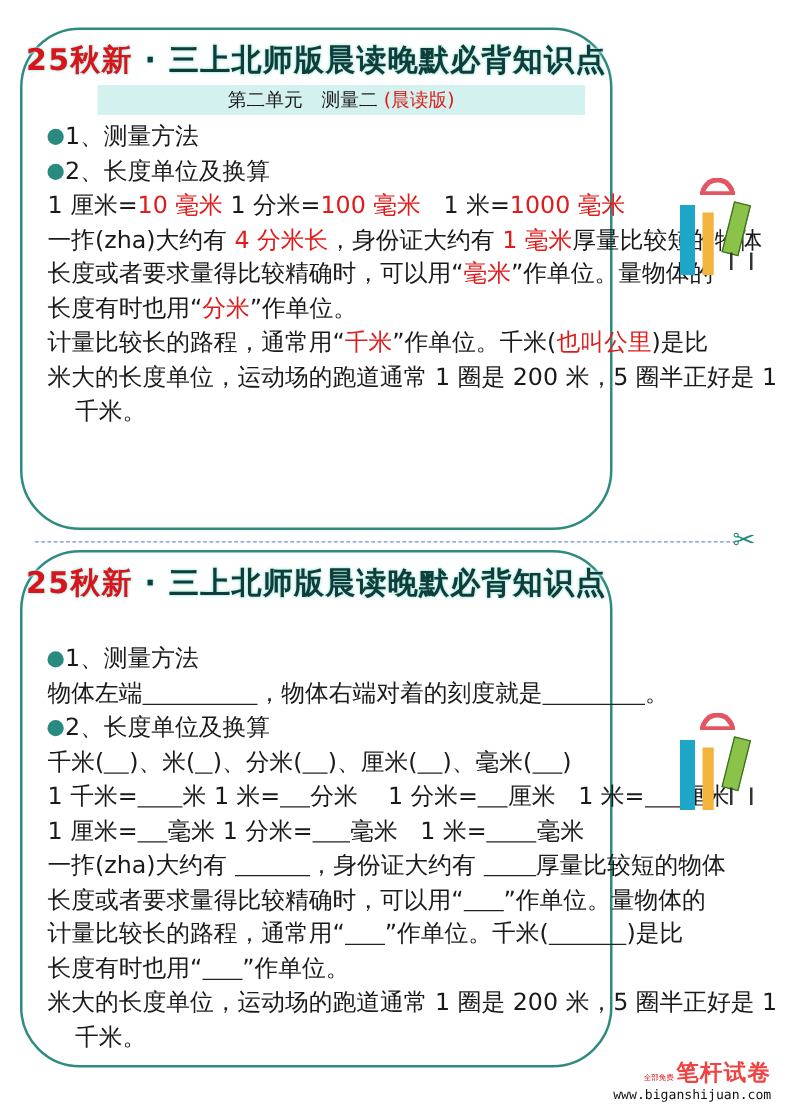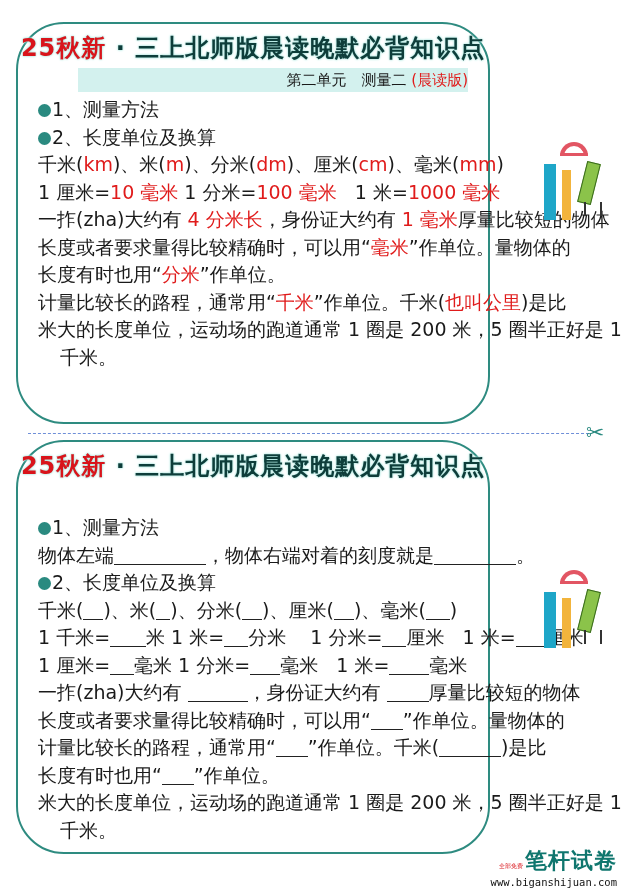--- a/index.html
+++ b/index.html
@@ -8,21 +8,21 @@
   .card { position:absolute; left:16px; width:474px; border:2px solid #2e8b80;
           border-radius:48px; box-sizing:border-box; background:#fff; }
   .card.top { top:22px; height:402px; }
   .card.bottom { top:440px; height:414px; }
   .title { position:absolute; left:0; right:0; top:8px; text-align:center;
            font-size:24px; font-weight:bold; letter-spacing:1px;
            text-shadow: 0 0 2px #9fe0d8, 0 0 3px #bfeee8; }
   .title .red { color:#d9141b; }
   .title .teal { color:#0e3d3a; }
   .sub { position:absolute; left:20px; right:20px; top:44px; height:24px;
-         background:#d3f1ee; text-align:right; font-size:15px; line-height:24px;margin-left:40px; }
+         background:#d3f1ee; text-align:center; font-size:15px; line-height:24px;margin-left:40px; }
   .sub .red { color:#e01b1b; }
   .sub .blue { color:#2a7fd0; }
   .content { position:absolute; left:20px; top:72px; right:14px; font-size:19px; }
   .line { height:27.5px; line-height:27.5px; white-space:nowrap; }
   .red { color:#e01b1b; }
   .dot { display:inline-block; width:13px; height:13px; border-radius:50%;
          background:#2a8a80; vertical-align:-1px; margin-right:1px; }
   .blank { display:inline-block; border-bottom:1px solid #222; height:17px; vertical-align:-3px; }
   .indent { padding-left:22px; }
   .cutline { position:absolute; left:28px; right:40px; top:433px; border-top:1.5px dashed #6f8fd8; }
@@ -30,43 +30,40 @@
   .illus { position:absolute; width:64px; height:80px; }
   .illus .prot { position:absolute; left:18px; top:0; width:28px; height:14px;
                  border:4px solid #e25563; border-bottom-width:3px; border-radius:28px 28px 0 0; box-sizing:border-box; }
   .illus .r1 { position:absolute; left:2px; top:22px; width:12px; height:56px; background:#1ea6c8; }
   .illus .r2 { position:absolute; left:20px; top:28px; width:9px; height:50px; background:#f2b43c; }
   .illus .r3 { position:absolute; left:40px; top:20px; width:12px; height:40px; background:#8bc34a;
                transform:rotate(14deg); border:1px solid #3a6b1f; }
   .illus .leg { position:absolute; left:42px; top:60px; width:14px; height:14px;
                 border-left:2px solid #333; border-right:2px solid #333; }
   .logo { position:absolute; right:12px; top:846px; text-align:right; }
-  .logo .cn { font-size:22px; font-weight:bold; color:#0f766e; letter-spacing:1px; }
+  .logo .cn { font-size:18px; font-weight:bold; color:#ef4444; letter-spacing:1px; }
   .logo .small { font-size:6px; color:#d9141b; margin-right:2px; }
   .logo .url { font-family:"DejaVu Sans Mono", monospace; font-size:10.5px; color:#111; }
 </style>
 </head>
 <body>
 
 <div class="card top">
   <div class="title">
     <span class="red">25秋新</span>
     <span class="teal">·</span>
     <span class="teal">三上北师版晨读晚默必背知识点</span>
   </div>
   <div class="sub">
     <span>第二单元　测量二</span>
     <span class="red">(晨读版)</span>
   </div>
   <div class="content">
     <div class="line"><span class="dot"></span><span>1、测量方法</span></div>
     <div class="line"><span class="dot"></span><span>2、长度单位及换算</span></div>
-    <div class="line">
-      <span>千米</span>(<span class="red">km</span>)、<span>米</span>(<span class="red">m</span>)、<span>分米</span>(<span class="red">dm</span>)、<span>厘米</span>(<span class="red">cm</span>)、<span>毫米</span>(<span class="red">mm</span>)
-    </div>
     <div class="line">
       <span>1 厘米=</span><span class="red">10 毫米</span>&nbsp;<span>1 分米=</span><span class="red">100 毫米</span>&nbsp;&nbsp;&nbsp;<span>1 米=</span><span class="red">1000 毫米</span>
     </div>
     <div class="line"><span>一拃(zha)大约有 </span><span class="red">4 分米长</span><span>，身份证大约有 </span><span class="red">1 毫米</span><span>厚量比较短的物体</span></div>
     <div class="line"><span>长度或者要求量得比较精确时，可以用“</span><span class="red">毫米</span><span>”作单位。量物体的</span></div>
     <div class="line"><span>长度有时也用“</span><span class="red">分米</span><span>”作单位。</span></div>
     <div class="line"><span>计量比较长的路程，通常用“</span><span class="red">千米</span><span>”作单位。千米(</span><span class="red">也叫公里</span><span>)是比</span></div>
     <div class="line">米大的长度单位，运动场的跑道通常 1 圈是 200 米，5 圈半正好是 1</div>
     <div class="line indent">千米。</div>
   </div>

